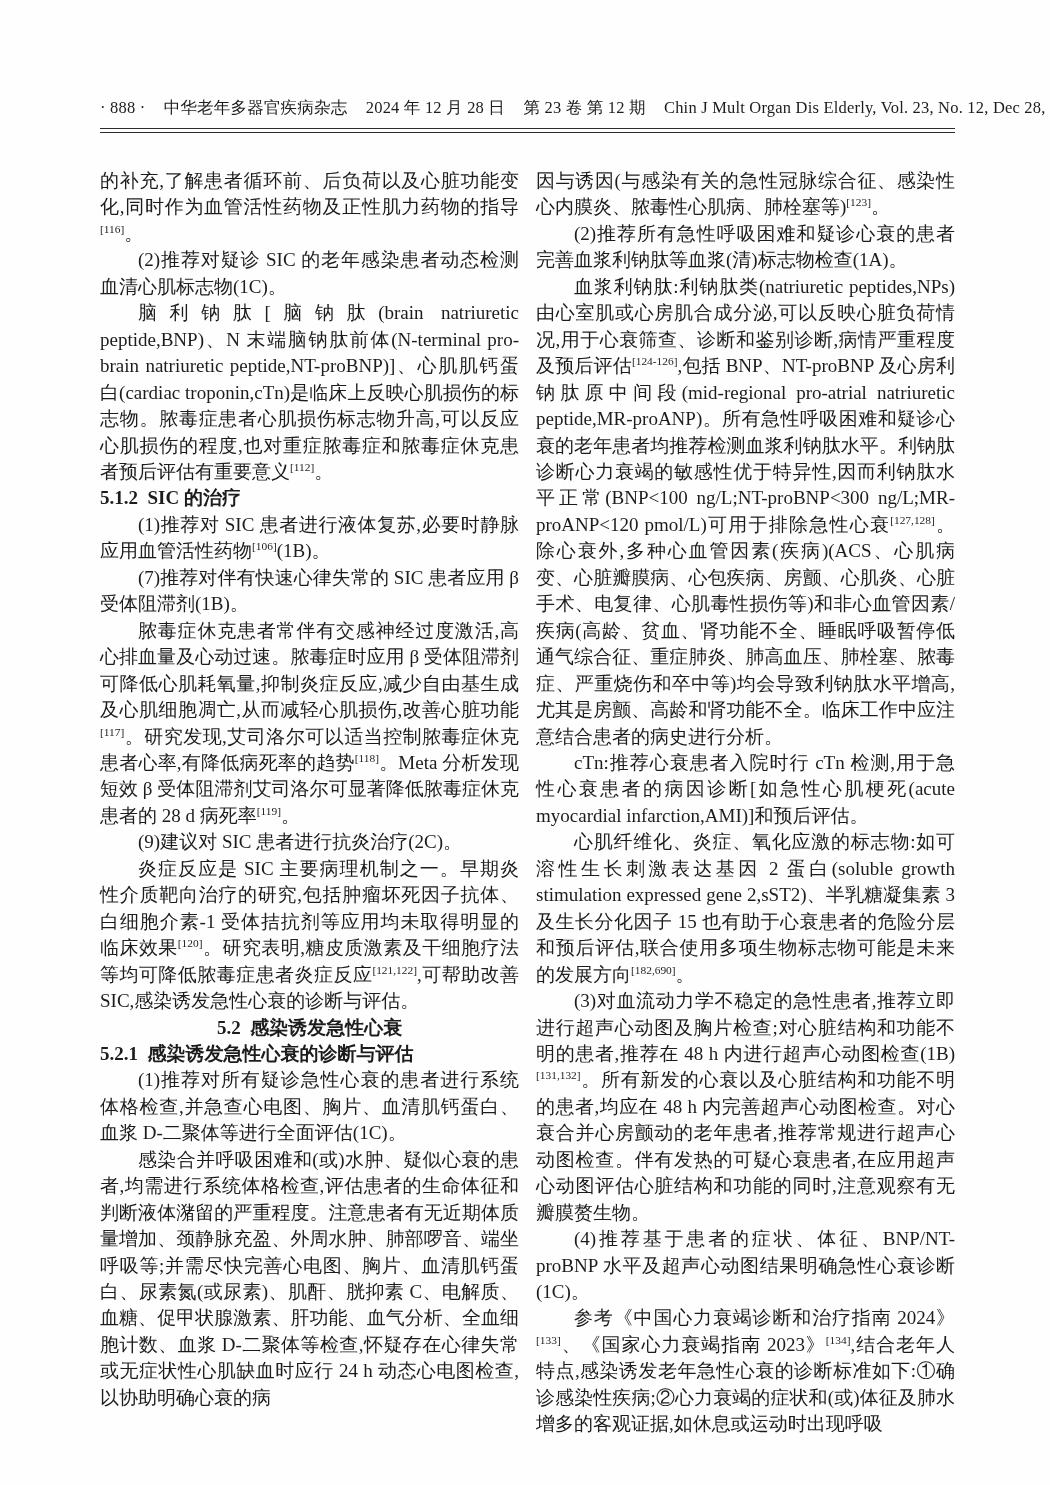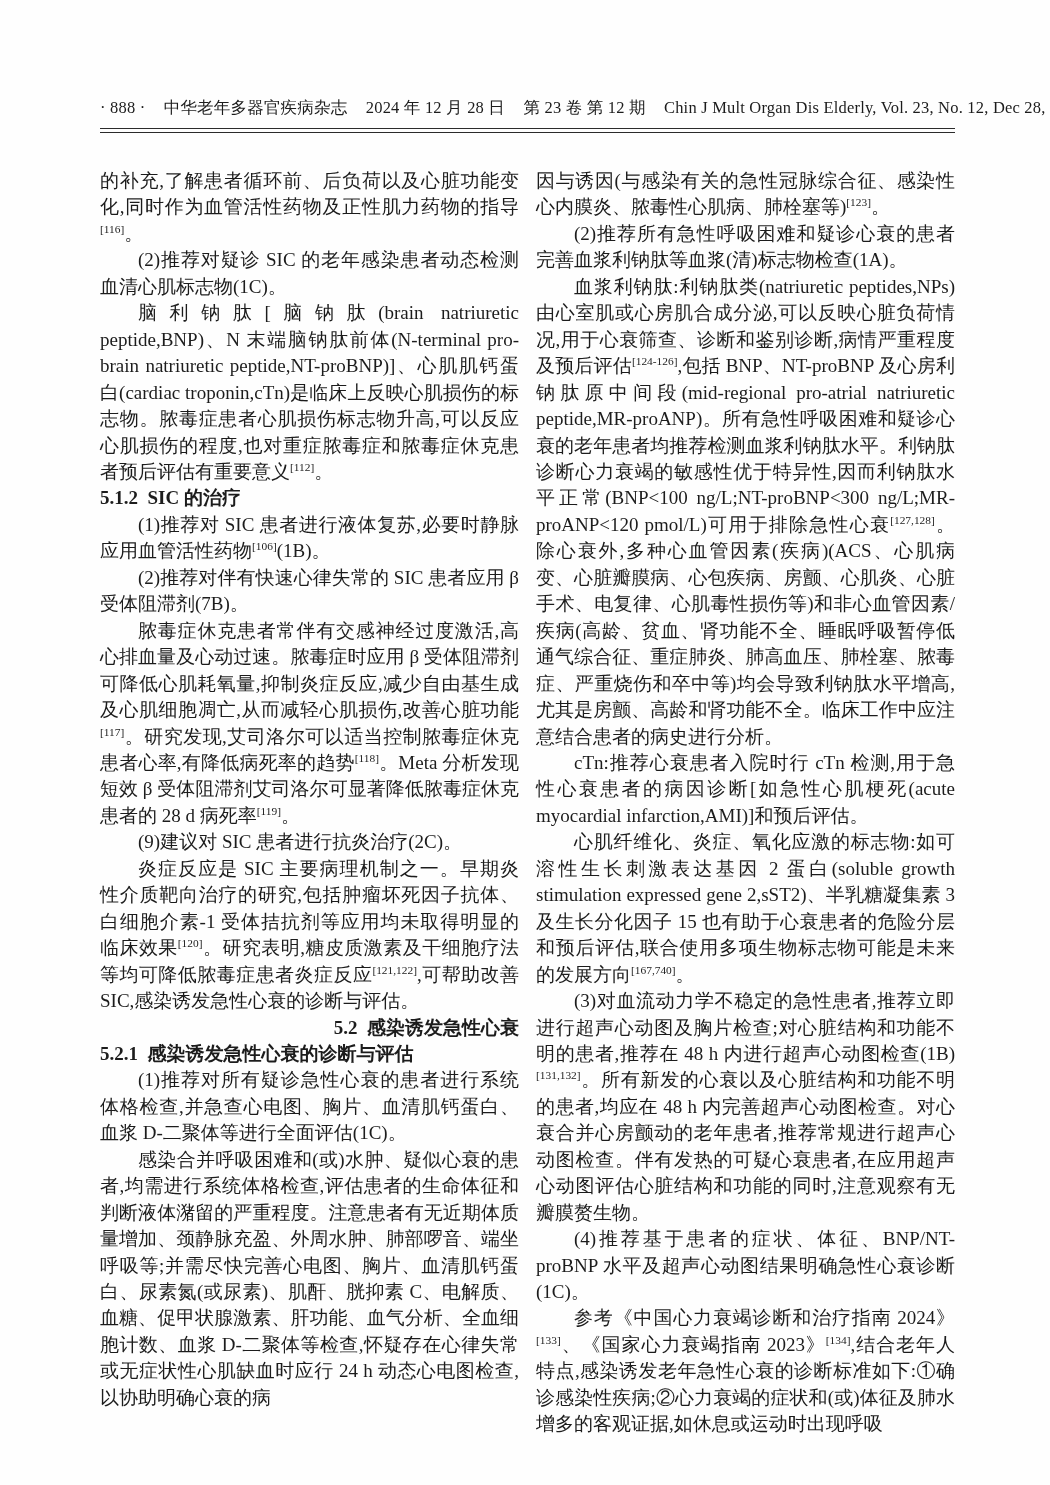--- a/index.html
+++ b/index.html
@@ -40,21 +40,21 @@
     font-size: 19px;
     line-height: 26.45px;
   }
   .para {
     margin: 0;
     text-align: justify;
     text-justify: inter-ideograph;
     word-break: break-word;
   }
   .para.indent { text-indent: 2em; }
-  .para.h2 { font-weight: bold; text-align: right; }
+  .para.h2 { font-weight: bold; text-align: center; }
   .para.h3 { font-weight: bold; text-align: left; }
   sup.ref {
     font-size: 0.6em;
     line-height: 0;
     vertical-align: super;
     letter-spacing: 0;
   }
 </style>
 </head>
 <body>
@@ -68,33 +68,33 @@
     <span class="en">Chin J Mult Organ Dis Elderly, Vol. 23, No. 12, Dec 28, 2024</span>
   </header>
   <div class="header-rule"></div>
   <main class="columns">
     <section class="col" id="col-left">
         <p class="para body"><span>的补充,了解患者循环前、后负荷以及心脏功能变化,同时作为血管活性药物及正性肌力药物的指导</span><sup class="ref">[116]</sup><span>。</span></p>
         <p class="para body indent"><span>(2)推荐对疑诊 SIC 的老年感染患者动态检测血清心肌标志物(1C)。</span></p>
         <p class="para body indent"><span>脑利钠肽[脑钠肽(brain natriuretic peptide,BNP)、N 末端脑钠肽前体(N-terminal pro-brain natriuretic peptide,NT-proBNP)]、心肌肌钙蛋白(cardiac troponin,cTn)是临床上反映心肌损伤的标志物。脓毒症患者心肌损伤标志物升高,可以反应心肌损伤的程度,也对重症脓毒症和脓毒症休克患者预后评估有重要意义</span><sup class="ref">[112]</sup><span>。</span></p>
         <p class="para h3"><span>5.1.2 SIC 的治疗</span></p>
         <p class="para body indent"><span>(1)推荐对 SIC 患者进行液体复苏,必要时静脉应用血管活性药物</span><sup class="ref">[106]</sup><span>(1B)。</span></p>
-        <p class="para body indent"><span>(2)推荐对伴有快速心律失常的 SIC 患者应用 β 受体阻滞剂(7B)。</span></p>
+        <p class="para body indent"><span>(7)推荐对伴有快速心律失常的 SIC 患者应用 β 受体阻滞剂(1B)。</span></p>
         <p class="para body indent"><span>脓毒症休克患者常伴有交感神经过度激活,高心排血量及心动过速。脓毒症时应用 β 受体阻滞剂可降低心肌耗氧量,抑制炎症反应,减少自由基生成及心肌细胞凋亡,从而减轻心肌损伤,改善心脏功能</span><sup class="ref">[117]</sup><span>。研究发现,艾司洛尔可以适当控制脓毒症休克患者心率,有降低病死率的趋势</span><sup class="ref">[118]</sup><span>。Meta 分析发现短效 β 受体阻滞剂艾司洛尔可显著降低脓毒症休克患者的 28 d 病死率</span><sup class="ref">[119]</sup><span>。</span></p>
         <p class="para body indent"><span>(9)建议对 SIC 患者进行抗炎治疗(2C)。</span></p>
         <p class="para body indent"><span>炎症反应是 SIC 主要病理机制之一。早期炎性介质靶向治疗的研究,包括肿瘤坏死因子抗体、白细胞介素-1 受体拮抗剂等应用均未取得明显的临床效果</span><sup class="ref">[120]</sup><span>。研究表明,糖皮质激素及干细胞疗法等均可降低脓毒症患者炎症反应</span><sup class="ref">[121,122]</sup><span>,可帮助改善 SIC,感染诱发急性心衰的诊断与评估。</span></p>
         <p class="para h2"><span>5.2 感染诱发急性心衰</span></p>
         <p class="para h3"><span>5.2.1 感染诱发急性心衰的诊断与评估</span></p>
         <p class="para body indent"><span>(1)推荐对所有疑诊急性心衰的患者进行系统体格检查,并急查心电图、胸片、血清肌钙蛋白、血浆 D-二聚体等进行全面评估(1C)。</span></p>
         <p class="para body indent"><span>感染合并呼吸困难和(或)水肿、疑似心衰的患者,均需进行系统体格检查,评估患者的生命体征和判断液体潴留的严重程度。注意患者有无近期体质量增加、颈静脉充盈、外周水肿、肺部啰音、端坐呼吸等;并需尽快完善心电图、胸片、血清肌钙蛋白、尿素氮(或尿素)、肌酐、胱抑素 C、电解质、血糖、促甲状腺激素、肝功能、血气分析、全血细胞计数、血浆 D-二聚体等检查,怀疑存在心律失常或无症状性心肌缺血时应行 24 h 动态心电图检查,以协助明确心衰的病</span></p>
       </section>
     <section class="col" id="col-right">
         <p class="para body"><span>因与诱因(与感染有关的急性冠脉综合征、感染性心内膜炎、脓毒性心肌病、肺栓塞等)</span><sup class="ref">[123]</sup><span>。</span></p>
         <p class="para body indent"><span>(2)推荐所有急性呼吸困难和疑诊心衰的患者完善血浆利钠肽等血浆(清)标志物检查(1A)。</span></p>
         <p class="para body indent"><span>血浆利钠肽:利钠肽类(natriuretic peptides,NPs)由心室肌或心房肌合成分泌,可以反映心脏负荷情况,用于心衰筛查、诊断和鉴别诊断,病情严重程度及预后评估</span><sup class="ref">[124-126]</sup><span>,包括 BNP、NT-proBNP 及心房利钠肽原中间段(mid-regional pro-atrial natriuretic peptide,MR-proANP)。所有急性呼吸困难和疑诊心衰的老年患者均推荐检测血浆利钠肽水平。利钠肽诊断心力衰竭的敏感性优于特异性,因而利钠肽水平正常(BNP&lt;100 ng/L;NT-proBNP&lt;300 ng/L;MR-proANP&lt;120 pmol/L)可用于排除急性心衰</span><sup class="ref">[127,128]</sup><span>。除心衰外,多种心血管因素(疾病)(ACS、心肌病变、心脏瓣膜病、心包疾病、房颤、心肌炎、心脏手术、电复律、心肌毒性损伤等)和非心血管因素/疾病(高龄、贫血、肾功能不全、睡眠呼吸暂停低通气综合征、重症肺炎、肺高血压、肺栓塞、脓毒症、严重烧伤和卒中等)均会导致利钠肽水平增高,尤其是房颤、高龄和肾功能不全。临床工作中应注意结合患者的病史进行分析。</span></p>
         <p class="para body indent"><span>cTn:推荐心衰患者入院时行 cTn 检测,用于急性心衰患者的病因诊断[如急性心肌梗死(acute myocardial infarction,AMI)]和预后评估。</span></p>
-        <p class="para body indent"><span>心肌纤维化、炎症、氧化应激的标志物:如可溶性生长刺激表达基因 2 蛋白(soluble growth stimulation expressed gene 2,sST2)、半乳糖凝集素 3 及生长分化因子 15 也有助于心衰患者的危险分层和预后评估,联合使用多项生物标志物可能是未来的发展方向</span><sup class="ref">[167,740]</sup><span>。</span></p>
+        <p class="para body indent"><span>心肌纤维化、炎症、氧化应激的标志物:如可溶性生长刺激表达基因 2 蛋白(soluble growth stimulation expressed gene 2,sST2)、半乳糖凝集素 3 及生长分化因子 15 也有助于心衰患者的危险分层和预后评估,联合使用多项生物标志物可能是未来的发展方向</span><sup class="ref">[182,690]</sup><span>。</span></p>
         <p class="para body indent"><span>(3)对血流动力学不稳定的急性患者,推荐立即进行超声心动图及胸片检查;对心脏结构和功能不明的患者,推荐在 48 h 内进行超声心动图检查(1B)</span><sup class="ref">[131,132]</sup><span>。所有新发的心衰以及心脏结构和功能不明的患者,均应在 48 h 内完善超声心动图检查。对心衰合并心房颤动的老年患者,推荐常规进行超声心动图检查。伴有发热的可疑心衰患者,在应用超声心动图评估心脏结构和功能的同时,注意观察有无瓣膜赘生物。</span></p>
         <p class="para body indent"><span>(4)推荐基于患者的症状、体征、BNP/NT-proBNP 水平及超声心动图结果明确急性心衰诊断(1C)。</span></p>
         <p class="para body indent"><span>参考《中国心力衰竭诊断和治疗指南 2024》</span><sup class="ref">[133]</sup><span>、《国家心力衰竭指南 2023》</span><sup class="ref">[134]</sup><span>,结合老年人特点,感染诱发老年急性心衰的诊断标准如下:①确诊感染性疾病;②心力衰竭的症状和(或)体征及肺水增多的客观证据,如休息或运动时出现呼吸</span></p>
       </section>
   </main>
 </div>
 
 </body></html>

